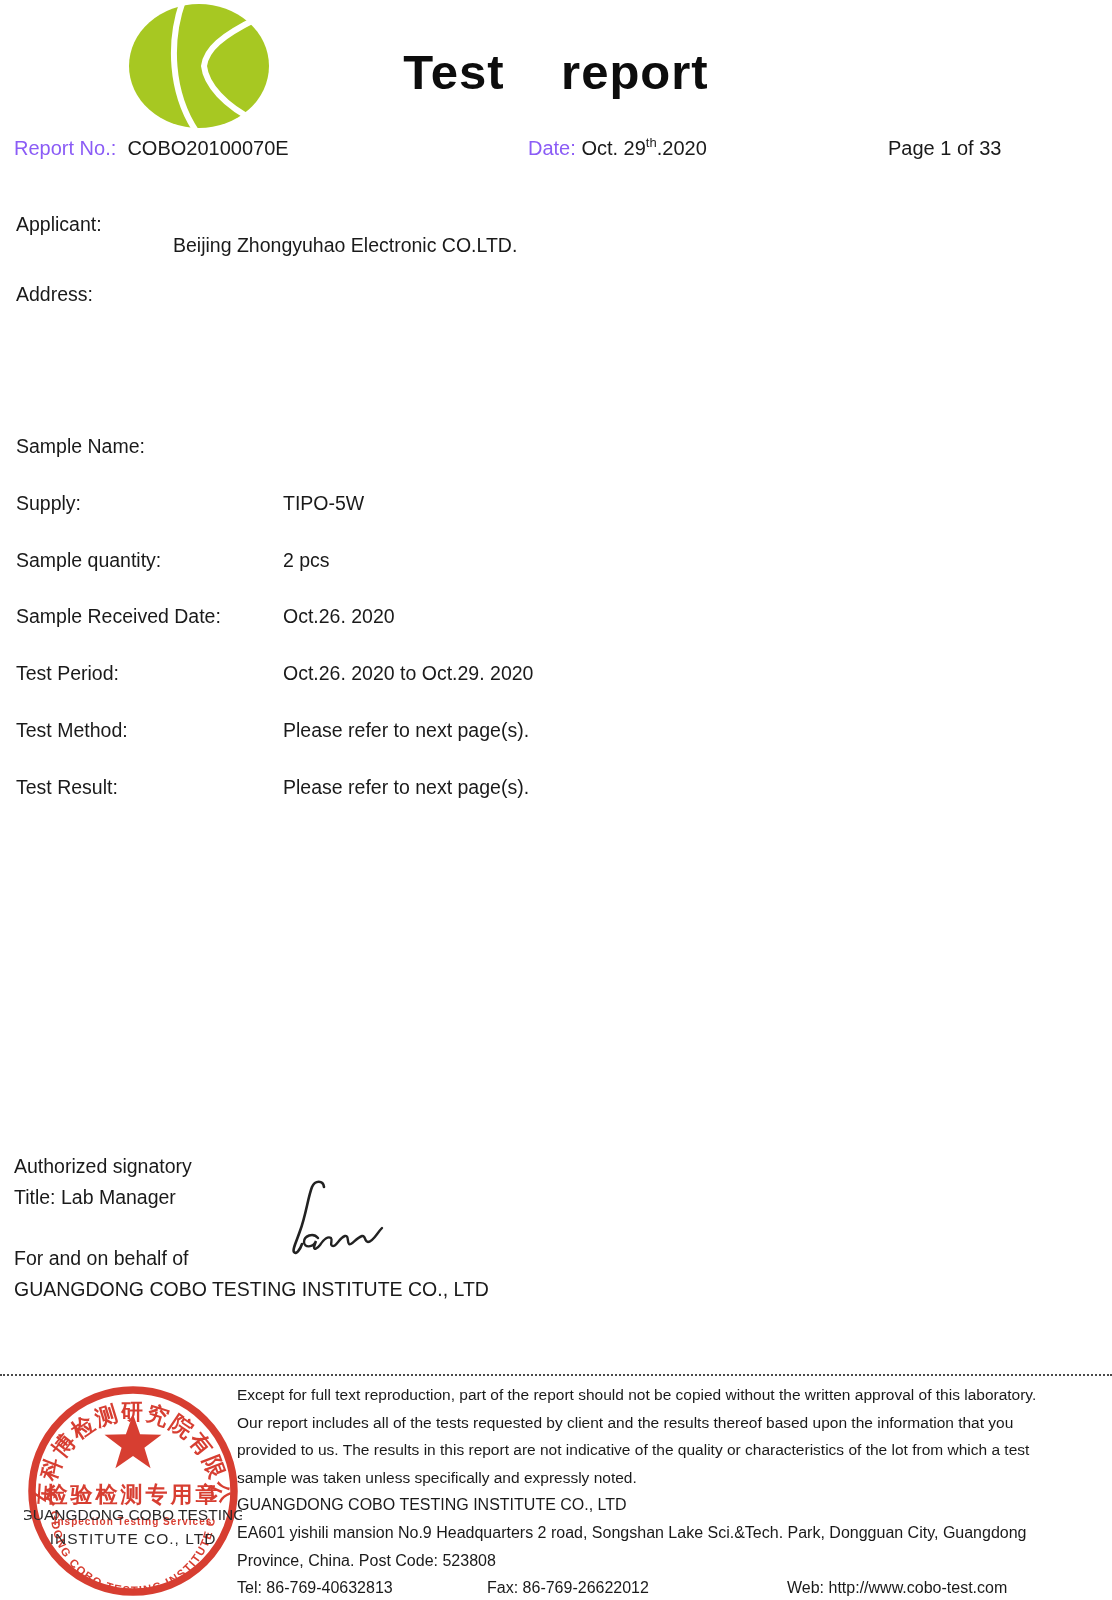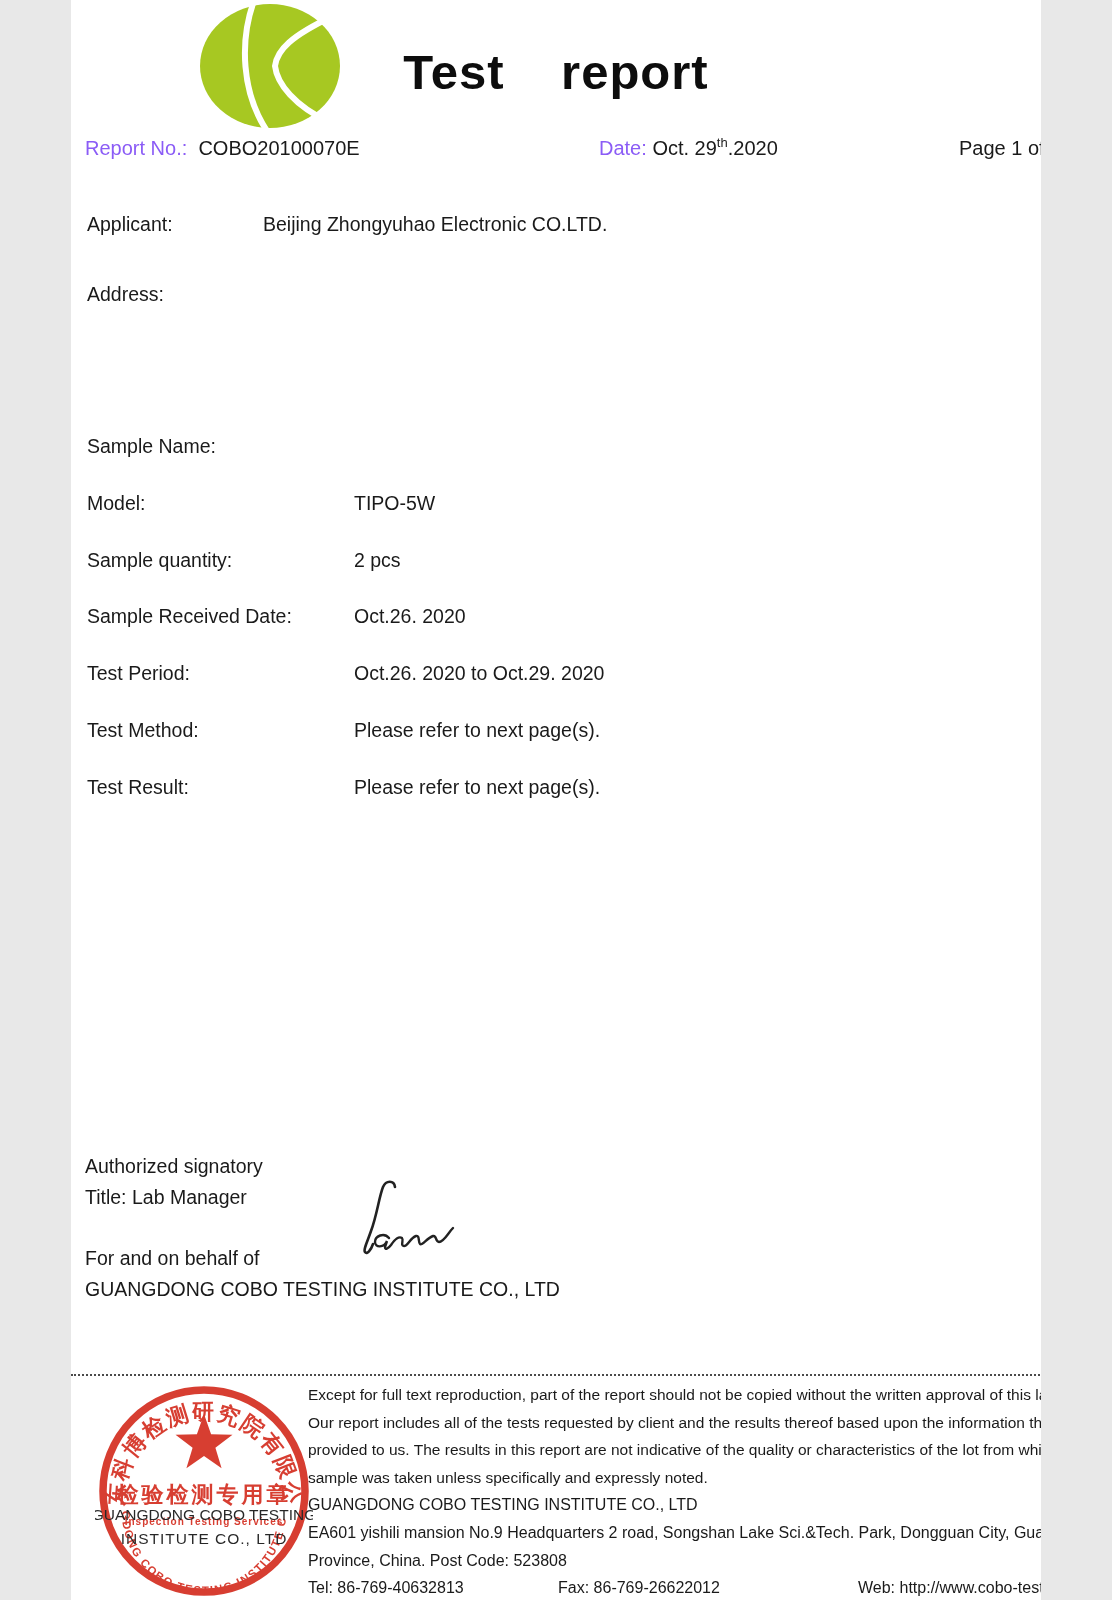--- a/index.html
+++ b/index.html
@@ -1,33 +1,33 @@
 <!DOCTYPE html>
 <html><head>
 <meta charset="utf-8">
 <style>
   html,body{margin:0;padding:0;background:#e8e8e8;}
   .page{
-    position:relative;width:970px;height:1600px;background:#ffffff;
+    position:relative;width:1112px;height:1600px;background:#ffffff;
     margin:0 auto;overflow:hidden;
     font-family:"Liberation Sans","DejaVu Sans",sans-serif;color:#1a1a1a;
   }
   .abs{position:absolute;}
   
   .title{
     left:0;right:0;top:44px;text-align:center;
     font-size:49px;font-weight:bold;letter-spacing:1px;word-spacing:42px;color:#0d0d0d;
   }
   .meta{top:137px;font-size:20px;white-space:nowrap;}
   .meta-label{color:#8b5cf6;}
   .sup{font-size:13px;position:relative;top:-8px;}
   
   .row-label{left:16px;font-size:19.5px;white-space:nowrap;}
   .row-value{font-size:19.5px;white-space:nowrap;}
-  .val-col1{left:192px;}
+  .val-col1{left:173px;margin-top:21px;}
   .val-col2{left:283px;}
   .intro{left:14px;top:379px;font-size:19.5px;white-space:nowrap;}
   
   .sig-text{left:14px;font-size:19.5px;white-space:nowrap;}
   .sig-svg{left:287px;top:1178px;}
   
   .divider{left:0;top:1374px;width:1112px;height:0;border-top:2px dotted #4a4a4a;}
   
   .footer-block{left:237px;top:1381px;width:818px;font-size:15.5px;line-height:27.6px;}
   .footer-block p{margin:0;}
@@ -64,21 +64,21 @@
   </div>
   <div class="abs meta" style="left:888px;">Page 1 of 33</div>
 
   <div class="abs row-label" style="top:213px;">Applicant:</div>
   <div class="abs row-value val-col1" style="top:213px;">Beijing Zhongyuhao Electronic CO.LTD.</div>
   <div class="abs row-label" style="top:283px;">Address:</div>
 
 
   <div class="abs row-label" style="top:435px;">Sample Name:</div>
 
-  <div class="abs row-label" style="top:492px;">Model:</div>
+  <div class="abs row-label" style="top:492px;">Supply:</div>
   <div class="abs row-value val-col2" style="top:492px;text-align:right;">TIPO-5W</div>
 
   <div class="abs row-label" style="top:549px;">Sample quantity:</div>
   <div class="abs row-value val-col2" style="top:549px;">2 pcs</div>
 
   <div class="abs row-label" style="top:605px;">Sample Received Date:</div>
   <div class="abs row-value val-col2" style="top:605px;">Oct.26. 2020</div>
 
   <div class="abs row-label" style="top:662px;">Test Period:</div>
   <div class="abs row-value val-col2" style="top:662px;">Oct.26. 2020 to Oct.29. 2020</div>

